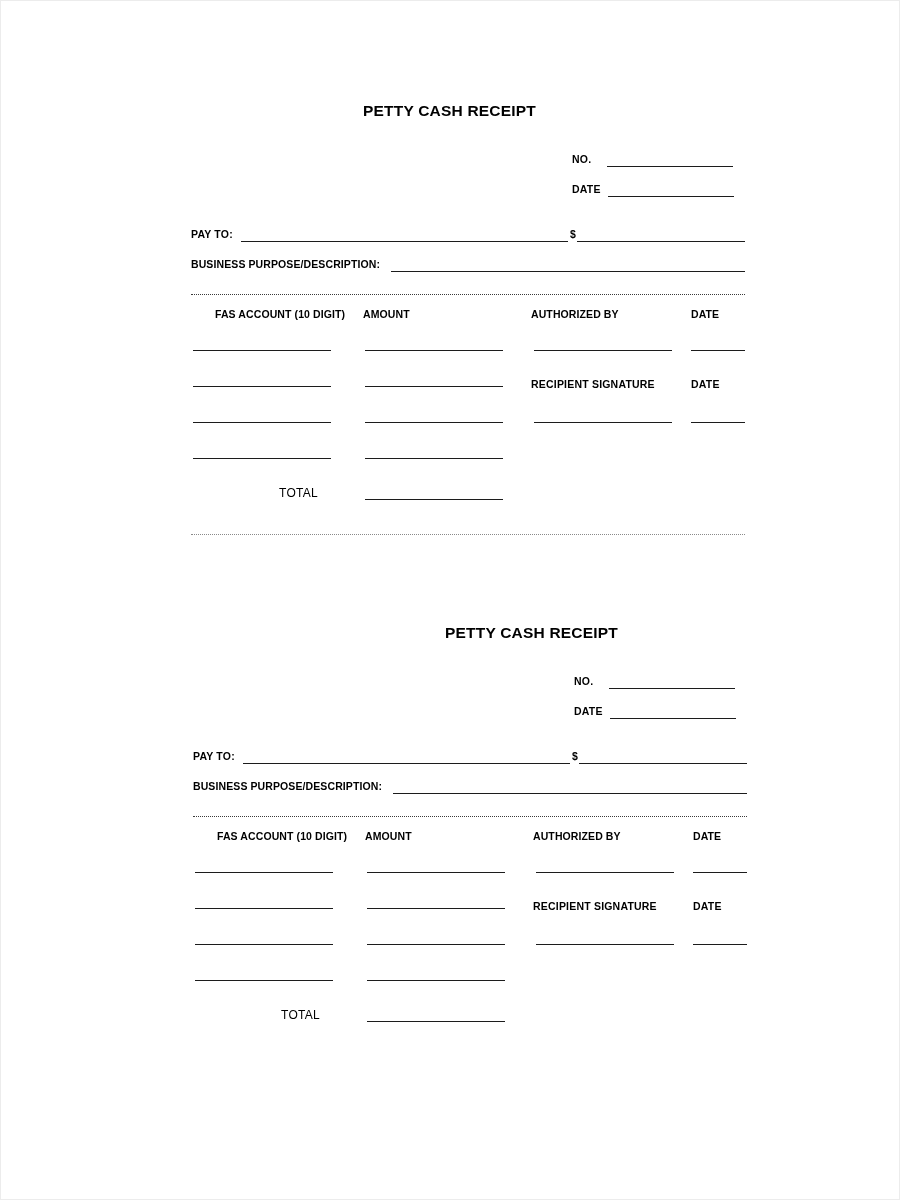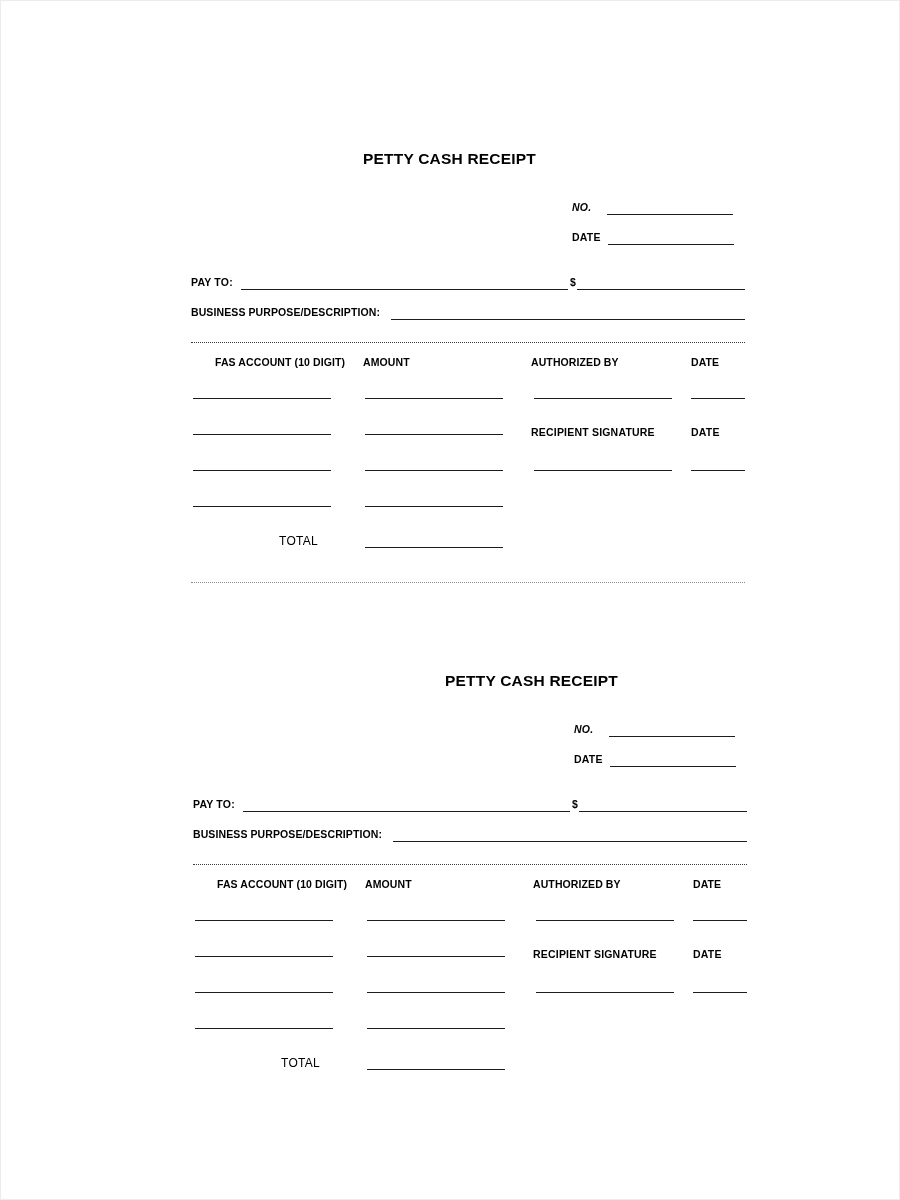--- a/index.html
+++ b/index.html
@@ -20,21 +20,20 @@
     background: #ffffff;
     box-sizing: border-box;
     border: 1px solid #ececec;
     overflow: hidden;
   }
 
   
   .receipt {
     position: absolute;
     width: 560px;
-    margin-top: 48px;
   }
   .receipt-1 { left: 190px; top: 100px; }
   .receipt-2 { left: 192px; top: 622px; }
 
   
   .title {
     font-size: 15.5px;
     font-weight: bold;
     letter-spacing: 0.2px;
     margin: 0;
@@ -73,21 +72,21 @@
     font-size: 10.5px;
     font-weight: bold;
     letter-spacing: 0.2px;
     top: 6px;
   }
   .nodate .ln {
     position: absolute;
     top: 19px;
   }
 
-  .no-row { margin-top: 26px; font-style: italic; }
+  .no-row { margin-top: 26px; }
   .no-row .lbl  { left: 381px; }
   .no-row .ln   { left: 416px; width: 126px; }
 
   .date-row { margin-top: 4px; }
   .date-row .lbl { left: 381px; }
   .date-row .ln  { left: 417px; width: 126px; }
 
   
   .payto-row {
     position: relative;

